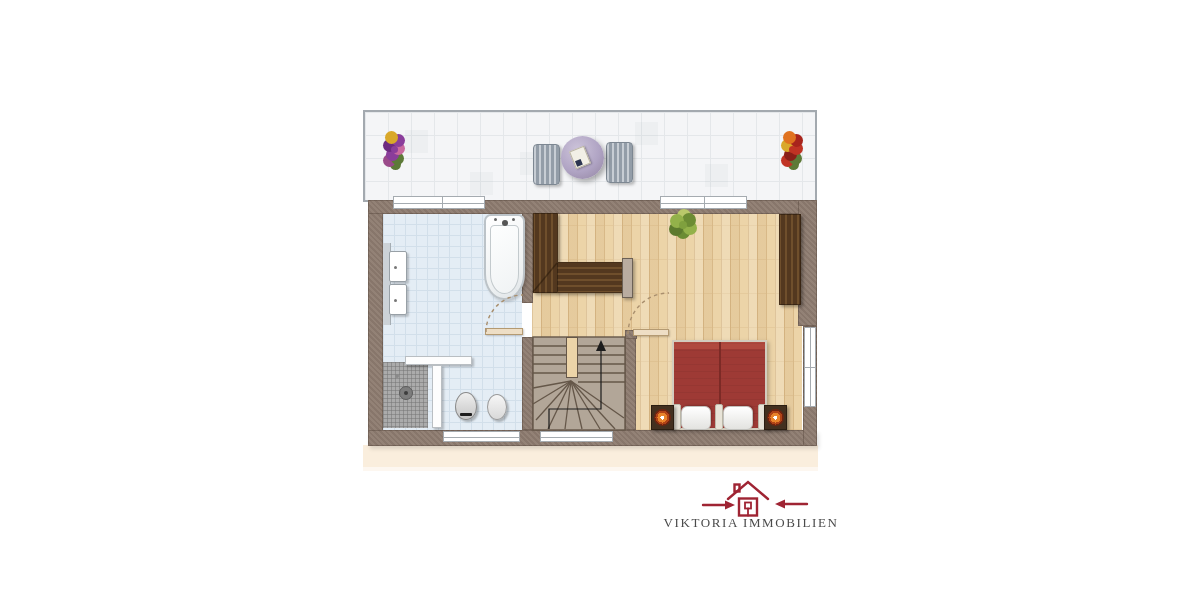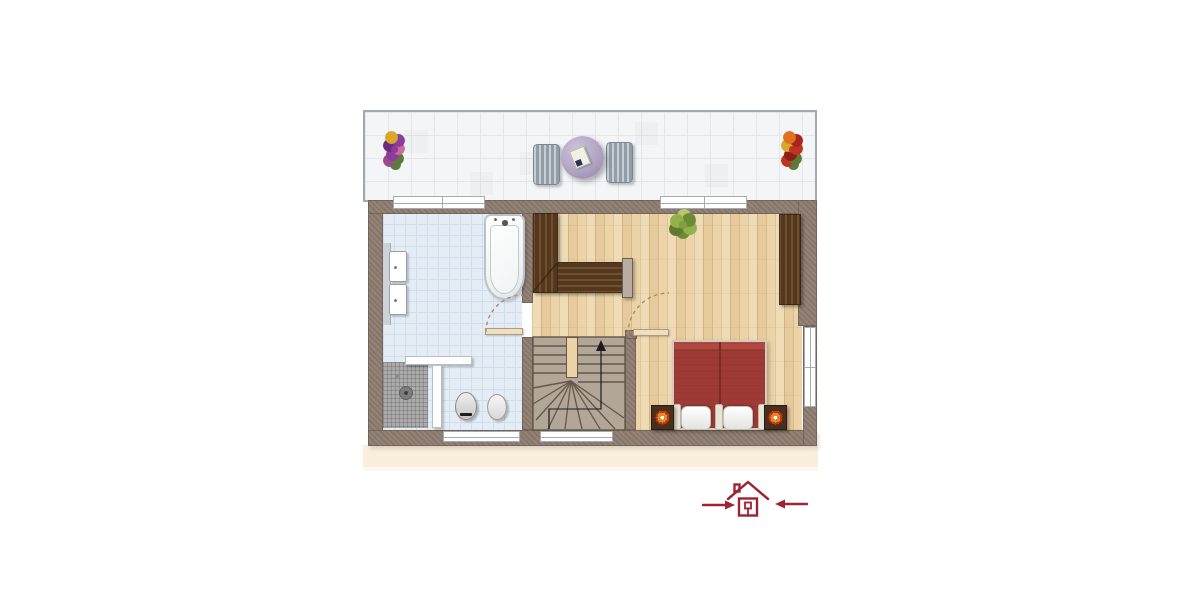--- a/index.html
+++ b/index.html
@@ -343,14 +343,15 @@
     </g>
     <g>
       <line class="logo-stroke" x1="8" y1="29" x2="32" y2="29"></line>
       <polygon class="logo-fill" points="30,24.5 30,33.5 40,29"></polygon>
     </g>
     <g>
       <line class="logo-stroke" x1="112" y1="28" x2="88" y2="28"></line>
       <polygon class="logo-fill" points="90,23.5 90,32.5 80,28"></polygon>
     </g>
   </svg>
+  <div class="abs logo-text">VIKTORIA IMMOBILIEN</div>
 
 </div>
 
 </body></html>

